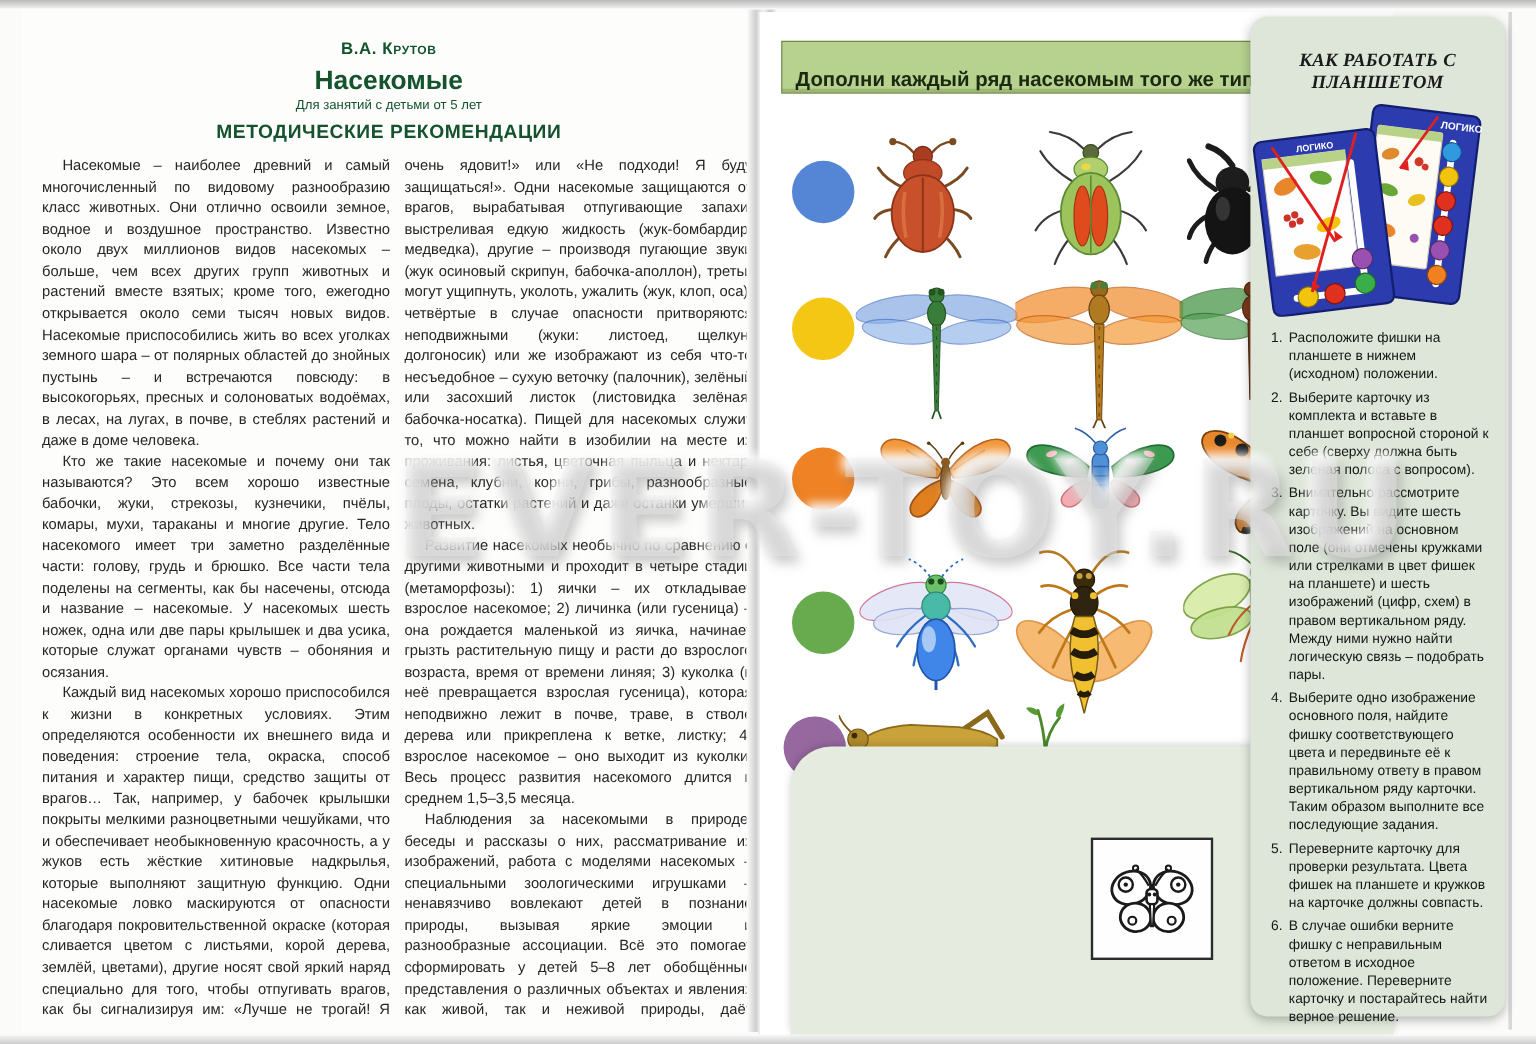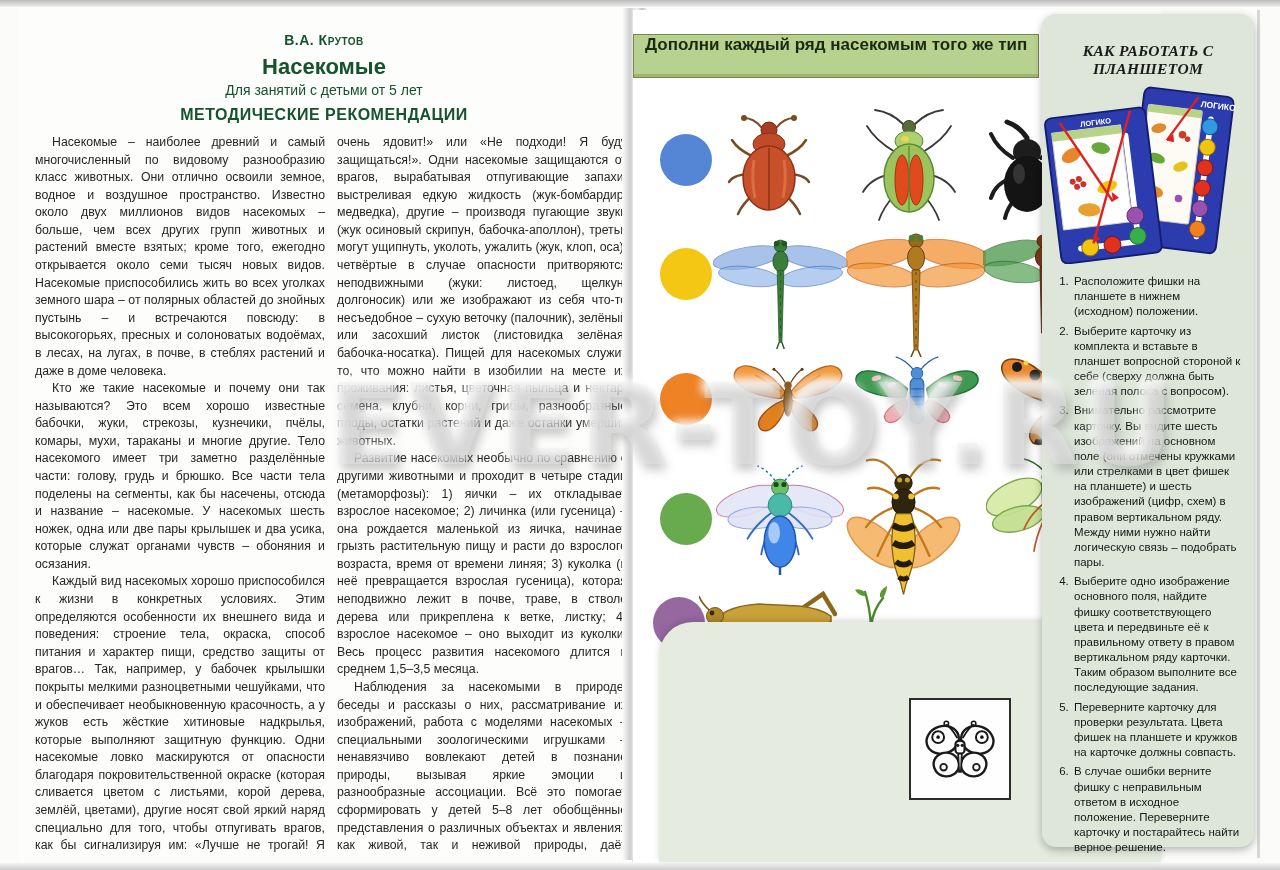--- a/index.html
+++ b/index.html
@@ -7,35 +7,35 @@
   .scene{position:relative;width:1280px;height:870px;overflow:hidden;background:#fbfbfa;}
   .photo-top{position:absolute;left:0;top:0;width:1280px;height:7px;background:linear-gradient(#b9b9b9,#efefef);}
   .photo-bottom{position:absolute;left:0;bottom:0;width:1280px;height:7px;background:linear-gradient(#f4f4f4,#cccccc);}
   .right-page-edge{position:absolute;left:1257px;top:10px;bottom:12px;width:3px;background:#d8d8d8;}
 
   
   .left-page{position:absolute;left:18px;top:8px;width:612px;height:852px;background:#fdfdfc;z-index:1;}
   .title-block{text-align:center;padding-top:24px;color:#14532d;}
   .author{font-size:14px;font-weight:600;font-variant:small-caps;letter-spacing:.5px;}
   .book-title{font-size:22px;font-weight:700;margin:6px 0 2px;}
-  .book-subtitle{font-size:14px;margin-bottom:8px;}
+  .book-subtitle{font-size:11px;margin-bottom:8px;}
   .section-heading{font-size:16px;font-weight:700;letter-spacing:.5px;margin:4px 0 0;}
   .columns{margin:10px 0 0 17px;width:592px;height:732px;column-count:2;column-gap:12px;column-fill:auto;
            text-align:justify;font-size:12.3px;line-height:1.43;color:#262626;overflow:hidden;}
   .columns p{margin:0;text-indent:17px;}
 
   
   .spine{position:absolute;left:622px;top:8px;width:26px;height:852px;z-index:2;
          background:linear-gradient(90deg,#ffffff 0%,#cfcfcf 30%,#f1f1f1 55%,#c6c6c6 78%,#ffffff 100%);}
 
   
   .question-card{position:absolute;left:632px;top:10px;width:528px;height:852px;background:#ffffff;z-index:3;
                  border-left:1px solid #e2e2e2;}
-  .banner{position:absolute;left:0;top:24px;width:404px;height:42px;background:#b6d28e;
-          border:1px solid #74884f;box-shadow:inset 0 -3px 0 #9cb774;display:flex;align-items:flex-start;
+  .banner{position:absolute;left:18px;top:24px;width:404px;height:42px;background:#b6d28e;
+          border:1px solid #74884f;box-shadow:inset 0 -3px 0 #9cb774;display:flex;align-items:flex-end;
           overflow:hidden;white-space:nowrap;}
   .banner span{font-size:17px;font-weight:700;color:#1c2912;padding-left:11px;}
   .circle{position:absolute;width:52px;height:52px;border-radius:50%;}
   .c1{left:27px;top:124px;} .c2{left:27px;top:238px;} .c3{left:27px;top:363px;}
   .c4{left:27px;top:483px;} .c5{left:20px;top:587px;}
   .insect{position:absolute;}
   .answer-card{position:absolute;left:26px;top:612px;width:502px;height:240px;background:#e5ecdf;
                border-radius:34px 18px 0 0;box-shadow:0 -2px 6px rgba(0,0,0,.15);}
   .symbol-box{position:absolute;left:250px;top:76px;width:98px;height:98px;background:#fefefe;
               border:2px solid #2c2c2c;display:flex;align-items:center;justify-content:center;}

